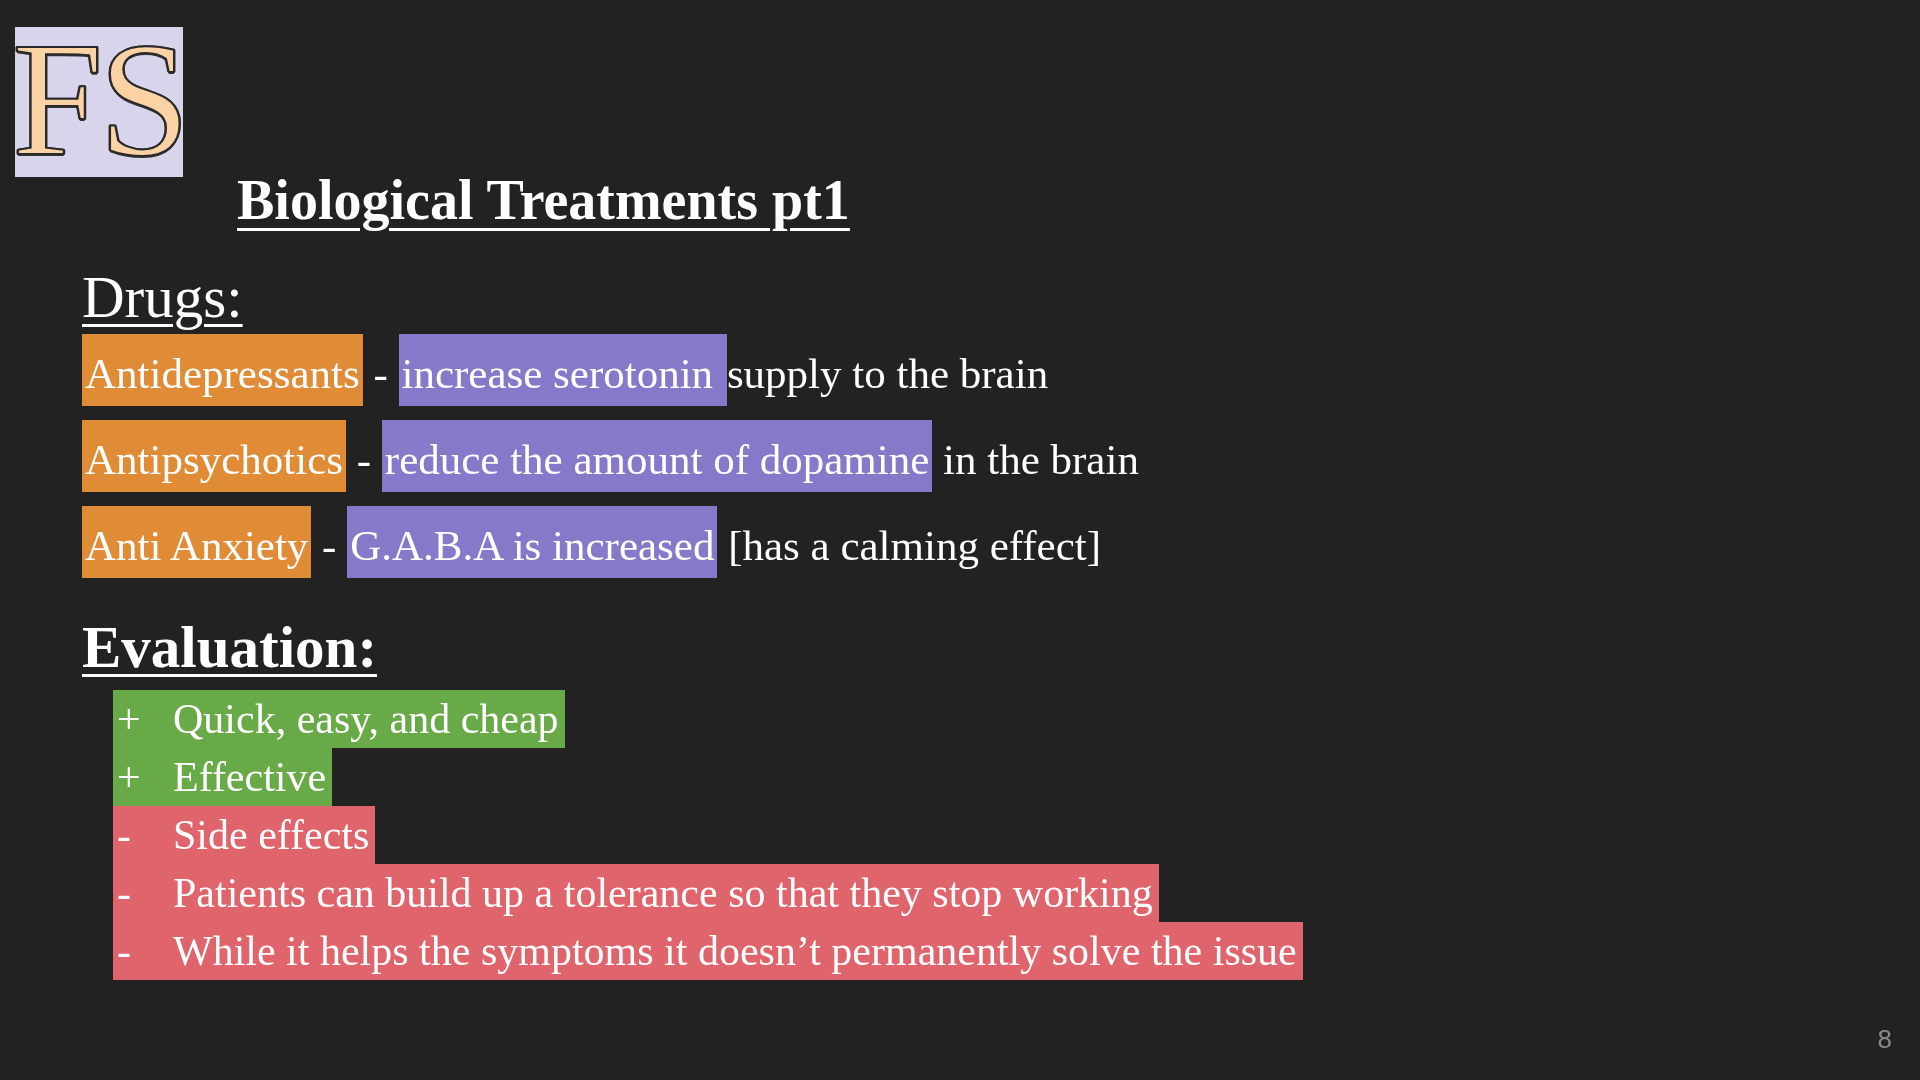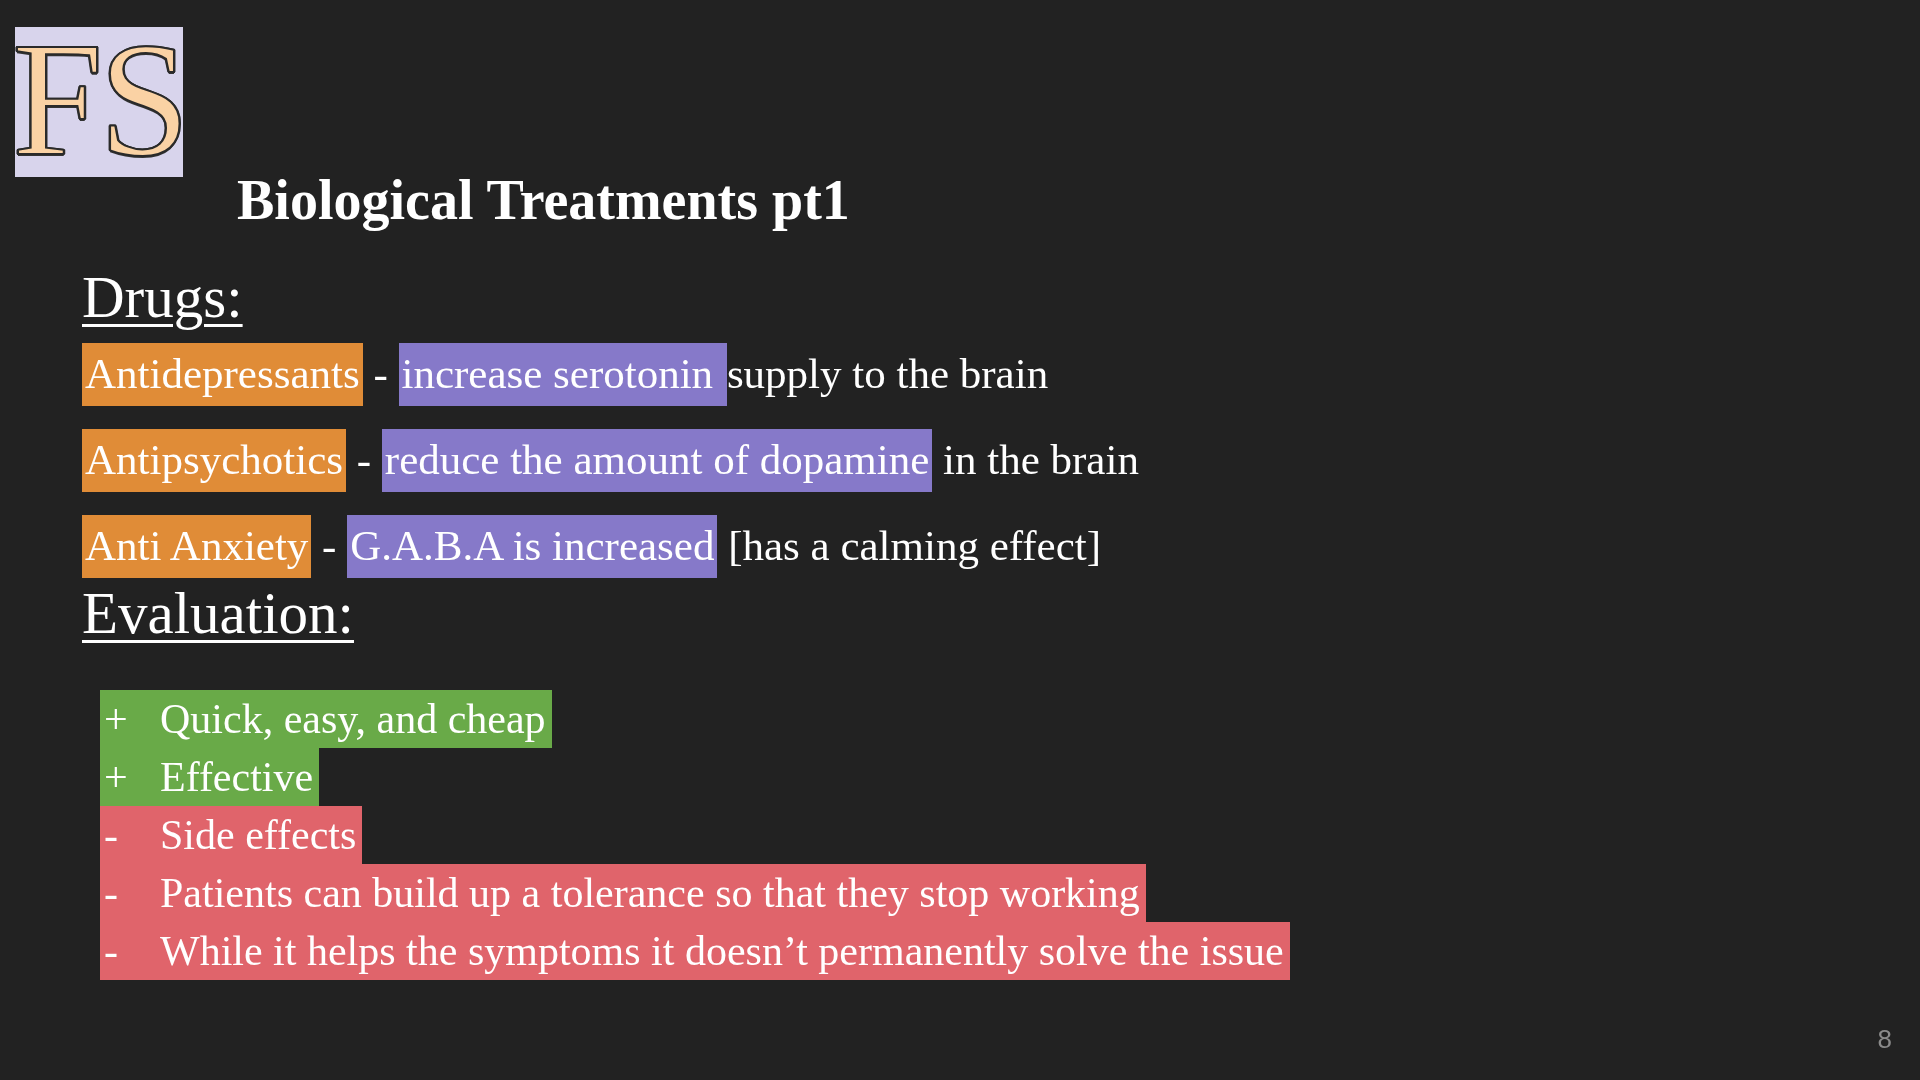--- a/index.html
+++ b/index.html
@@ -56,20 +56,21 @@
       -1.5px 0 #333, 1.5px 0 #333, 0 -1.5px #333, 0 1.5px #333;
   }
 
   .slide-title {
     position: absolute;
     left: 237px;
     top: 118px;
     font-size: 56px;
     line-height: 1;
     color: #FFFFFF;
+    text-decoration: underline;
     text-underline-offset: 9px;
     text-decoration-thickness: 3px;
     white-space: nowrap;
   }
 
   
   .body-area {
     position: absolute;
     left: 0;
     top: 0;
@@ -82,36 +83,36 @@
     left: 82px;
     font-size: 59px;
     line-height: 1;
     color: #FFFFFF;
     text-decoration: underline;
     text-underline-offset: 7px;
     text-decoration-thickness: 3px;
     white-space: nowrap;
   }
   .section-heading.drugs      { top: 268px; }
-  .section-heading.evaluation { top: 584px; }
+  .section-heading.evaluation { top: 618px; font-weight: bold; }
 
   .drug-line {
     position: absolute;
     left: 82px;
     font-size: 43px;
     line-height: 1;
     color: #FFFFFF;
     white-space: nowrap;
   }
   .drug-line.l1 { top: 352px; }
   .drug-line.l2 { top: 438px; }
   .drug-line.l3 { top: 524px; }
 
   .hl {
-    padding: 7px 3px 9px 3px;
+    padding: 16px 3px 9px 3px;
     display: inline;
     box-decoration-break: clone;
     -webkit-box-decoration-break: clone;
   }
   .hl-orange { background: #E08C37; }
   .hl-purple { background: #8679C9; margin-top: 37px; }
 
   
   .eval-list {
     position: absolute;
@@ -122,20 +123,21 @@
   .eval-item {
     font-size: 42px;
     line-height: 58px;
     color: #FFFFFF;
     white-space: nowrap;
     margin: 0;
   }
   .eval-item .row {
     display: inline-block;
     padding: 0 6px 0 4px;
+    margin-left: 13px;
   }
   .eval-item.pos .row { background: #69AA48; }
   .eval-item.neg .row { background: #E0646B; }
   .eval-marker {
     display: inline-block;
     width: 56px;
     text-align: left;
   }
   .eval-text { }
 

